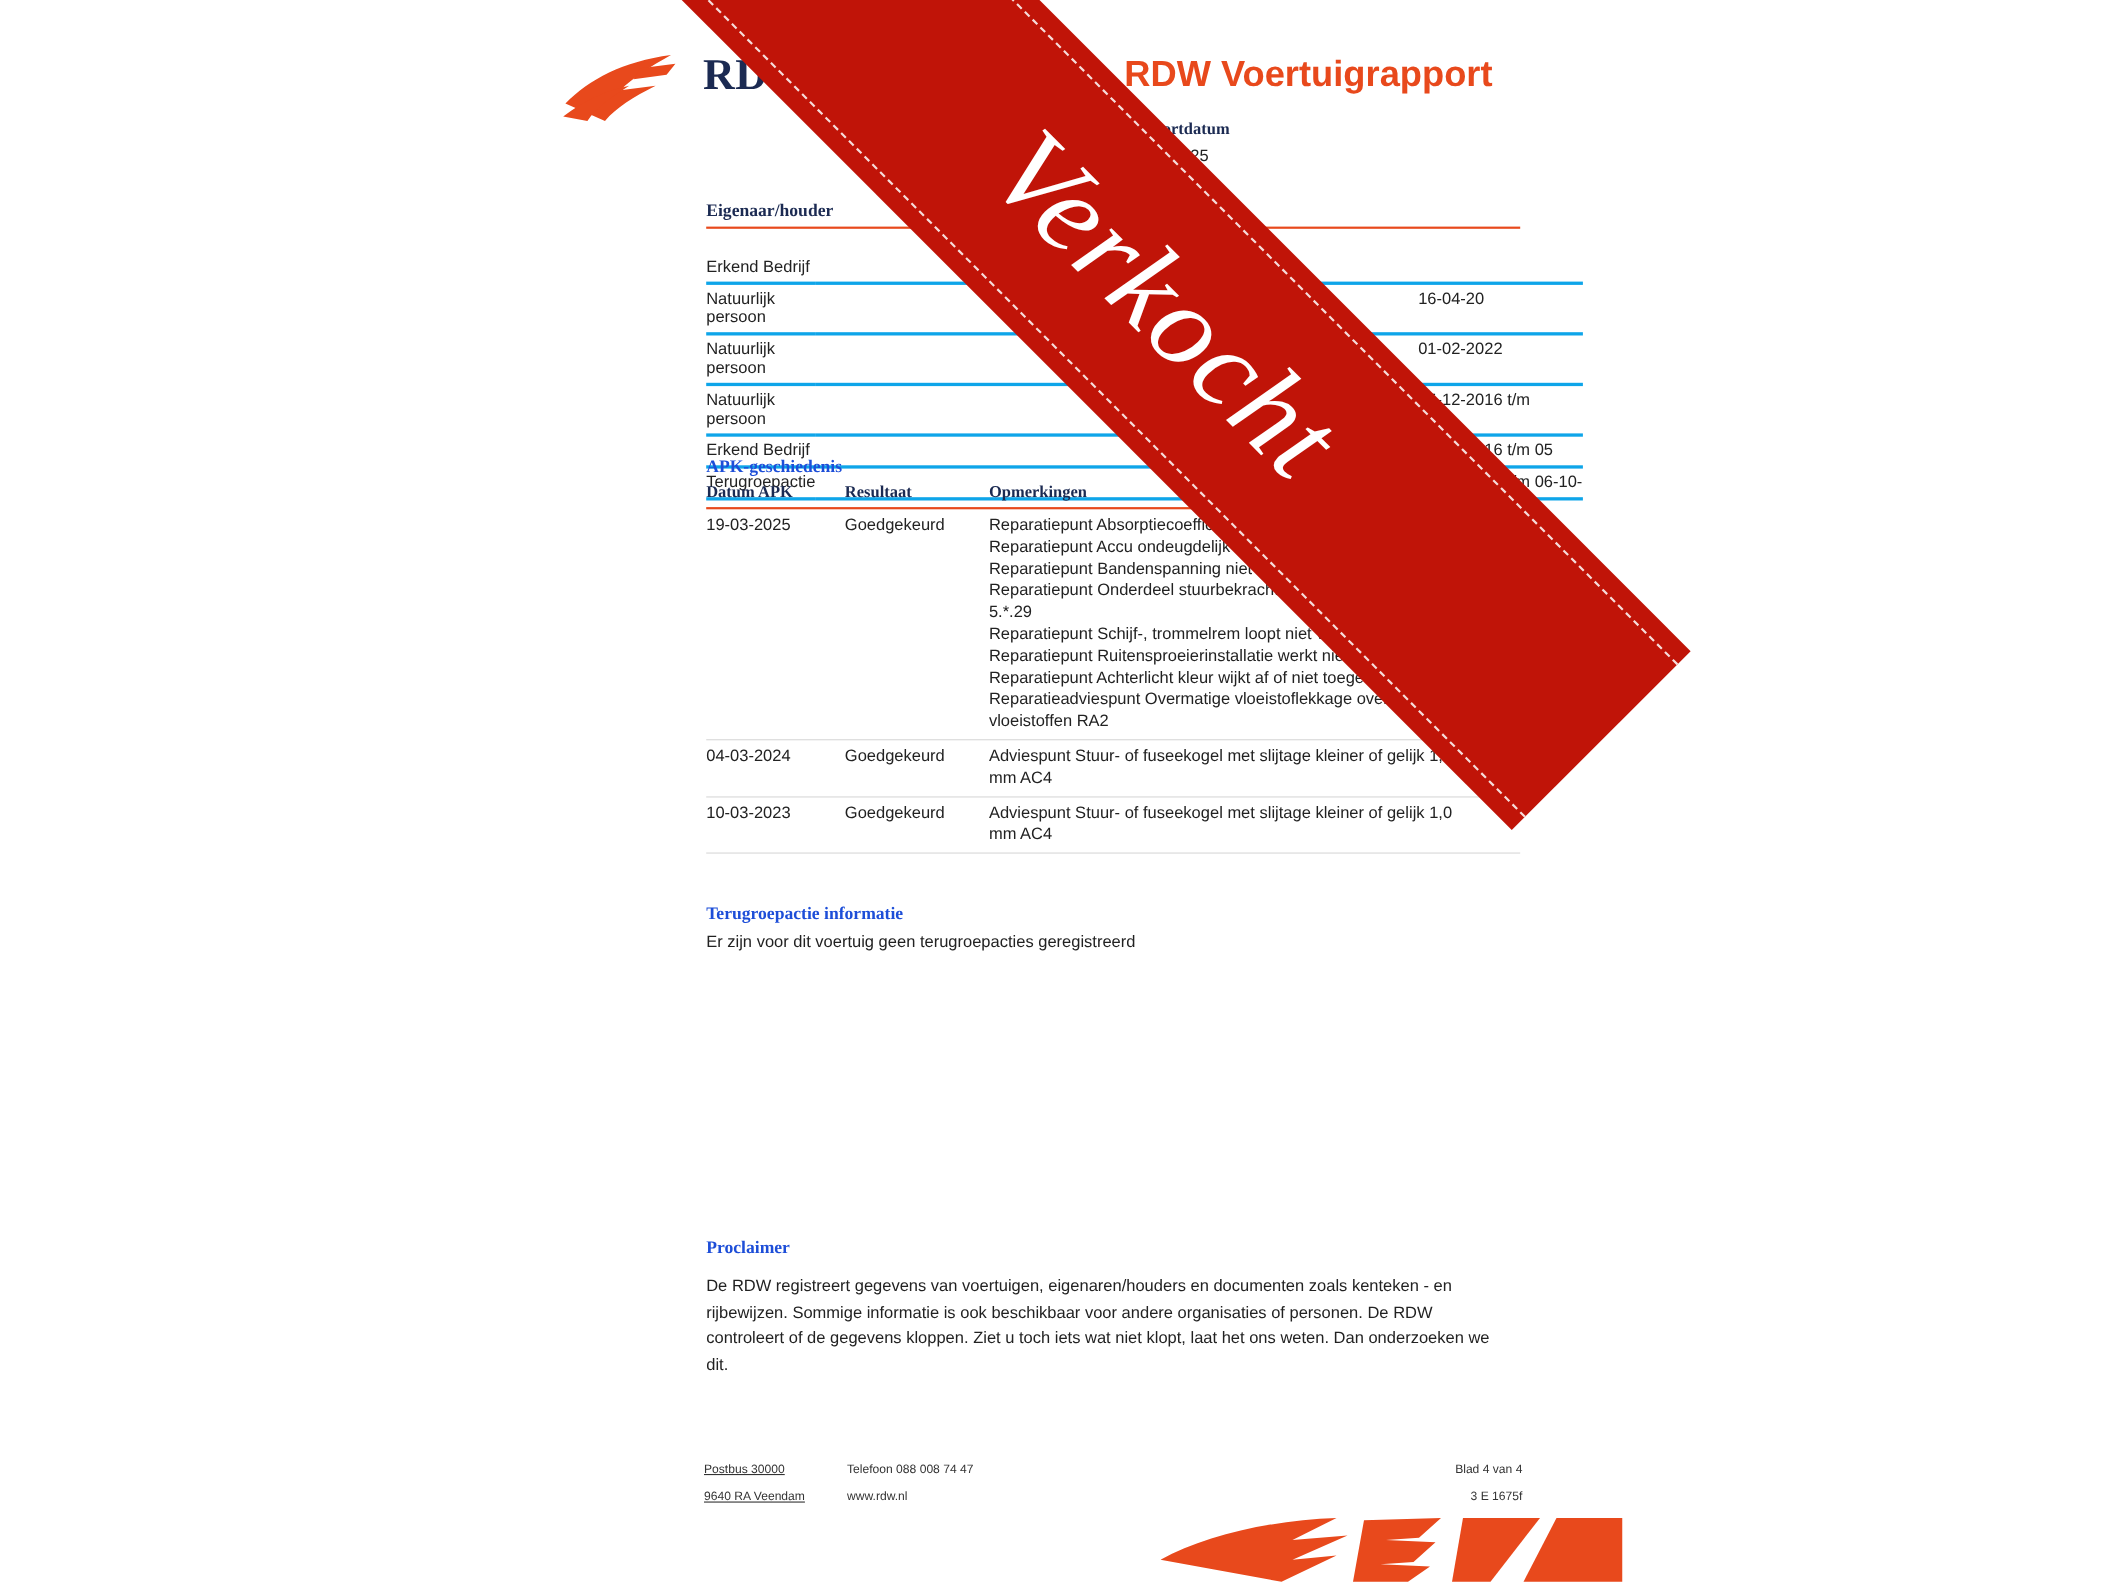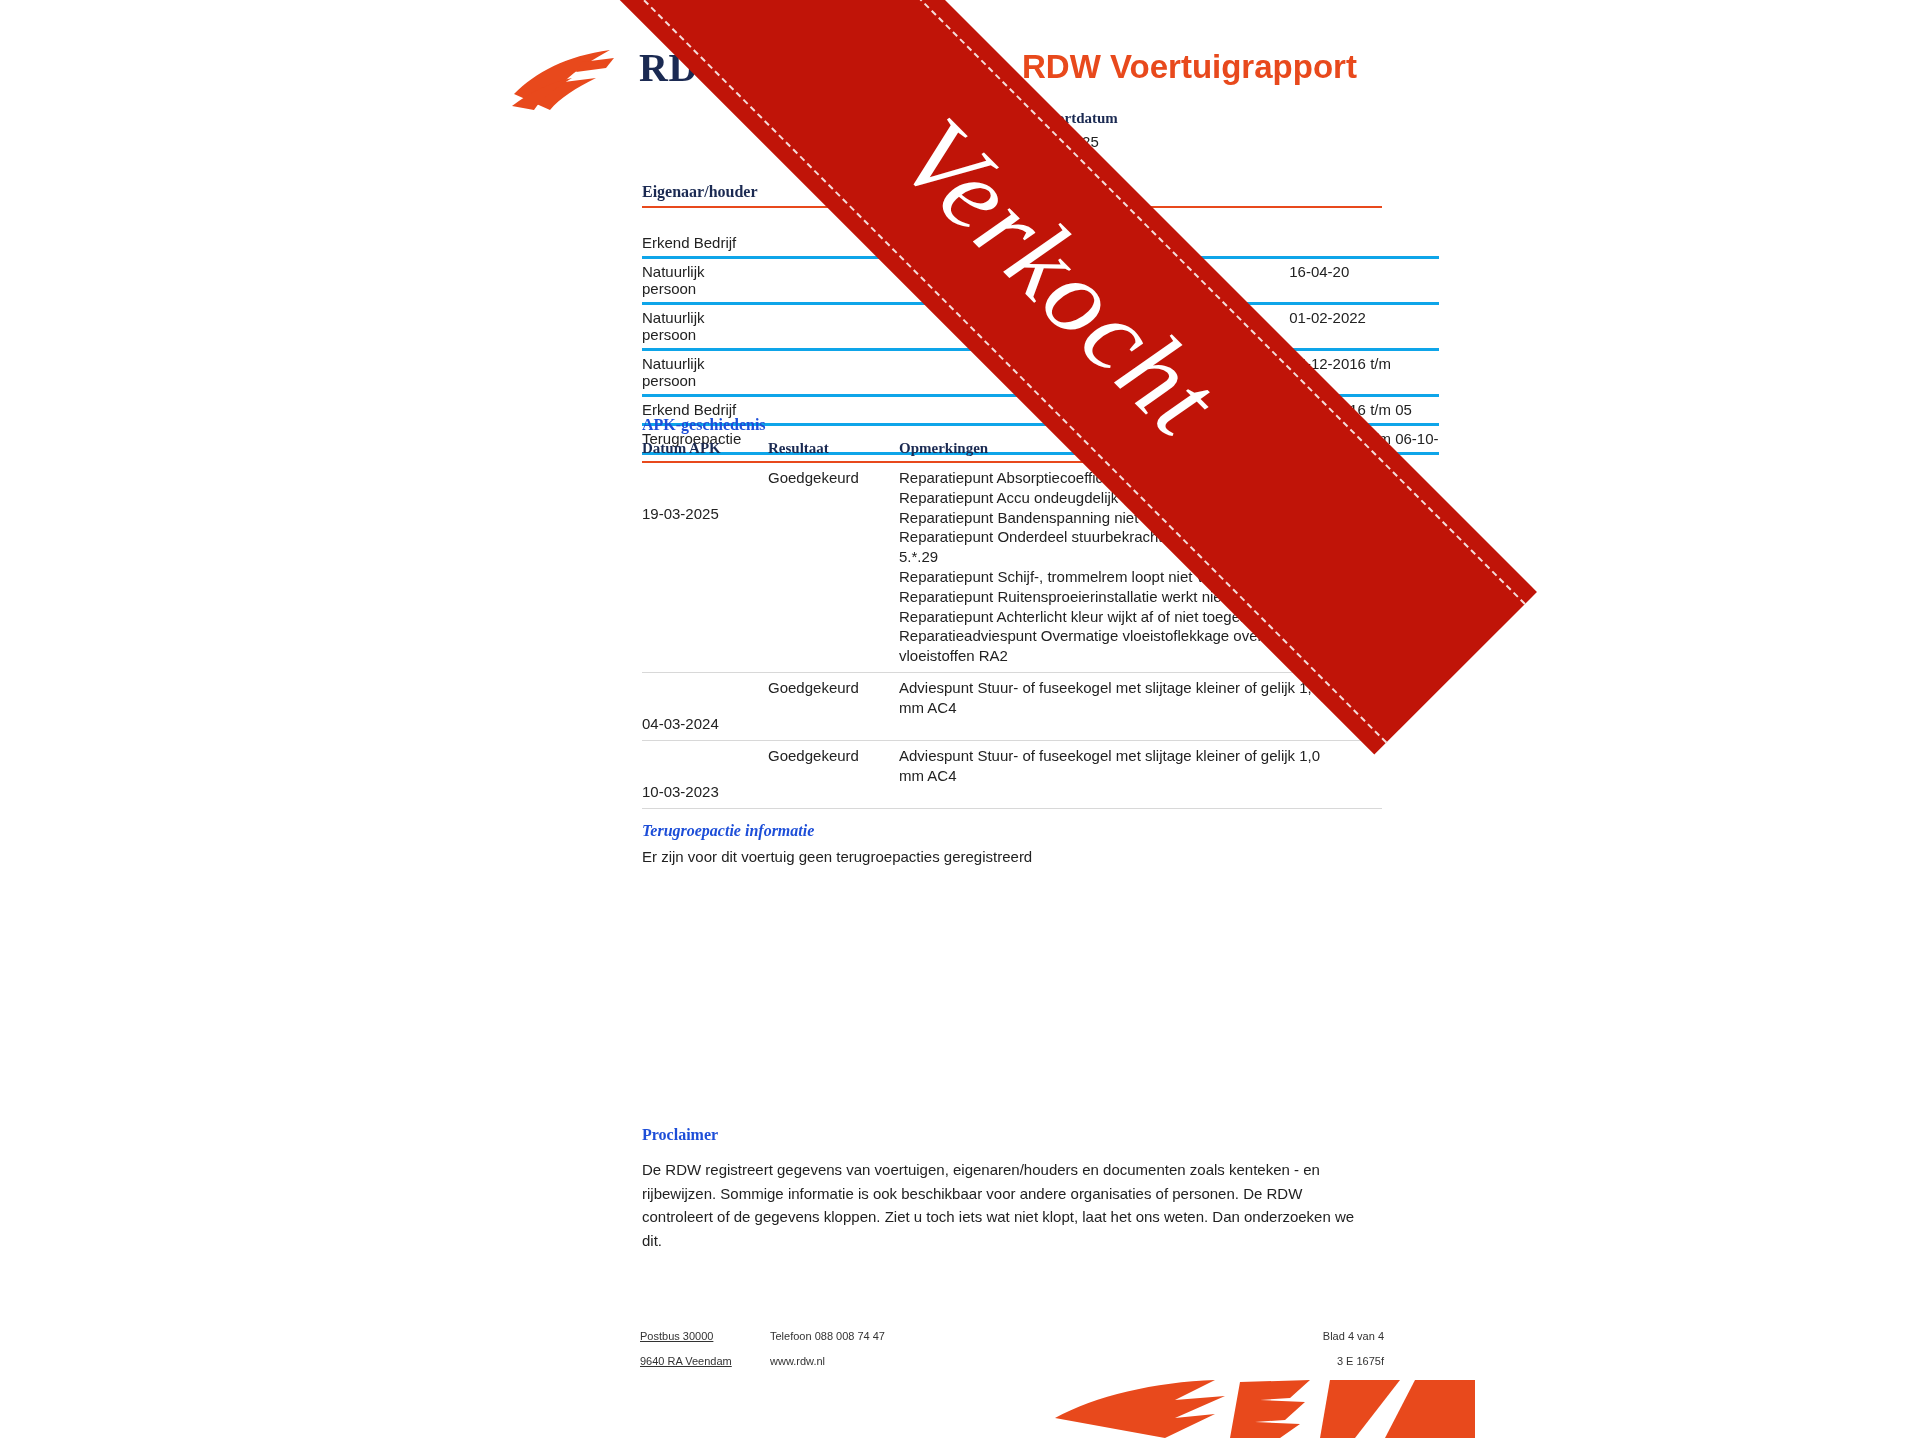--- a/index.html
+++ b/index.html
@@ -125,28 +125,28 @@
     width: 740px;
   }
   .apk-row {
     display: flex;
     font-size: 15px;
     color: #222;
     border-bottom: 1px solid #d8d8d8;
     padding: 5px 0 6px 0;
     line-height: 1.32;
   }
-  .apk-row .c1 { width: 126px; margin-top: 36px; }
+  .apk-row .c1 { width: 126px; }
   .apk-row .c2 { width: 131px; }
   .apk-row .c3 { flex: 1; }
   .apk-row .c3 div { white-space: nowrap; }
   .apk-row .c3 div.wrap { white-space: normal; max-width: 440px; }
 
   
-  .recall-head { left: 642px; top: 822px; font-style: italic; }
+  .recall-head { left: 642px; top: 822px; }
   .recall-text {
     position: absolute;
     left: 642px;
     top: 848px;
     font-size: 15px;
     color: #222;
   }
 
   
   .proclaimer-head { left: 642px; top: 1126px; }

